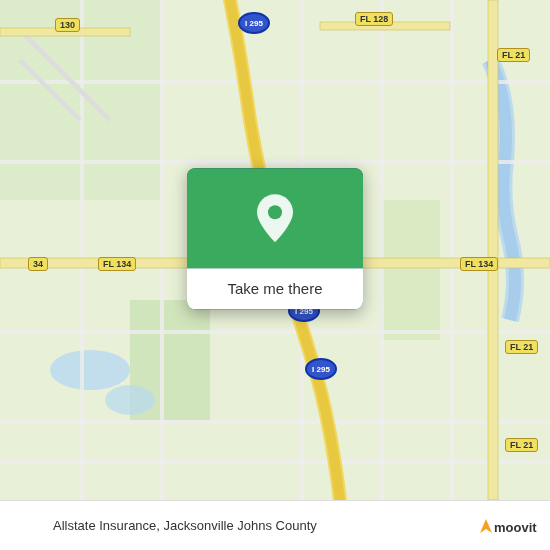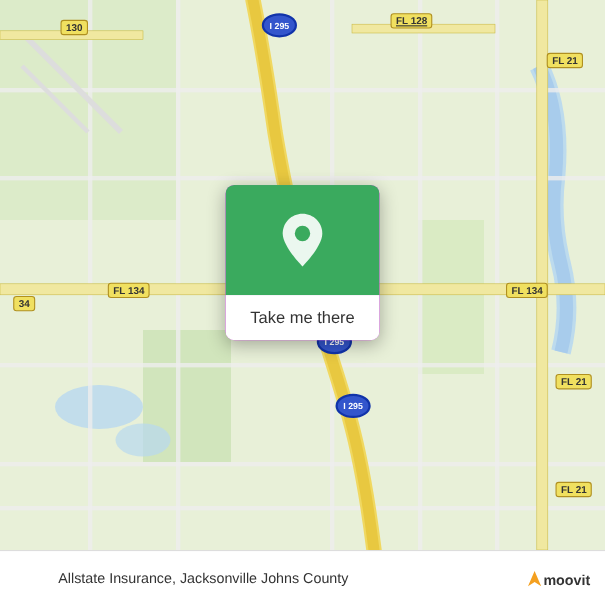--- a/index.html
+++ b/index.html
@@ -36,24 +36,24 @@
       display: flex;
       align-items: center;
     }
 
     
     #popup-card {
       position: absolute;
       left: 50%;
       top: 50%;
       transform: translate(-50%, -58%);
-      background: #d946ef;
+      background: #0c4a6e;
       border-radius: 8px;
       box-shadow: 0 4px 16px rgba(0,0,0,0.3);
-      width: 140px;
+      width: 176px;
       overflow: hidden;
       z-index: 10;
     }
 
     #popup-green {
       background: #3aaa5e;
       height: 100px;
       display: flex;
       align-items: center;
       justify-content: center;
@@ -142,24 +142,24 @@
 
     <rect x="0" y="28" width="130" height="8" fill="#f0e8a0" stroke="#c8b840" stroke-width="0.5"></rect>
 
     <rect x="320" y="22" width="130" height="8" fill="#f0e8a0" stroke="#c8b840" stroke-width="0.5"></rect>
   </svg>
 
   <div class="road-label" style="top:18px;left:55px;">130</div>
 
   <div style="position:absolute;top:12px;left:238px;background:#3355cc;color:white;border:2px solid #1133aa;border-radius:50%;width:32px;height:22px;display:flex;align-items:center;justify-content:center;font-size:8px;font-weight:bold;z-index:5;">I 295</div>
 
-  <div class="road-label" style="top:12px;left:355px;text-decoration:underline;">FL 128</div>
+  <div class="road-label" style="top:12px;left:355px;">FL 128</div>
   <div class="road-label" style="top:48px;left:497px;">FL 21</div>
 
-  <div class="road-label" style="top:257px;left:12px;margin-top:12px;">34</div>
+  <div class="road-label" style="top:257px;left:28px;">34</div>
   <div class="road-label" style="top:257px;left:98px;">FL 134</div>
   <div class="road-label" style="top:257px;left:208px;">FL 134</div>
   <div class="road-label" style="top:257px;left:460px;">FL 134</div>
 
   <div style="position:absolute;top:300px;left:288px;background:#3355cc;color:white;border:2px solid #1133aa;border-radius:50%;width:32px;height:22px;display:flex;align-items:center;justify-content:center;font-size:8px;font-weight:bold;z-index:5;">I 295</div>
 
   <div style="position:absolute;top:358px;left:305px;background:#3355cc;color:white;border:2px solid #1133aa;border-radius:50%;width:32px;height:22px;display:flex;align-items:center;justify-content:center;font-size:8px;font-weight:bold;z-index:5;">I 295</div>
 
   <div class="road-label" style="top:340px;left:505px;">FL 21</div>
   <div class="road-label" style="top:438px;left:505px;">FL 21</div>

